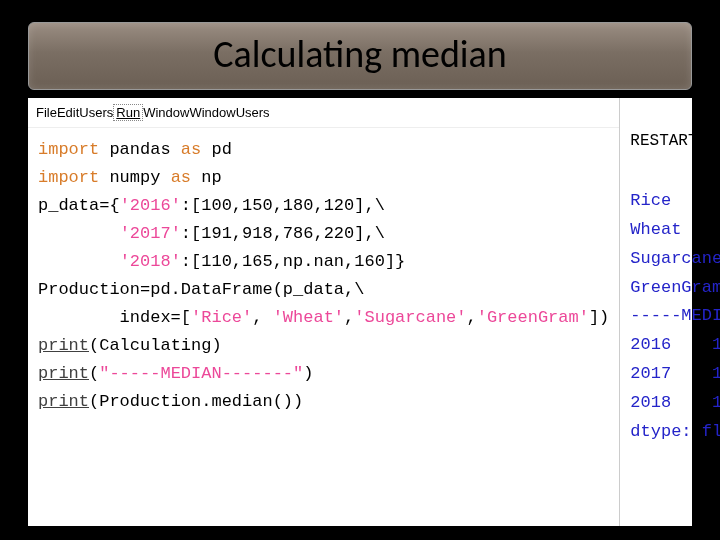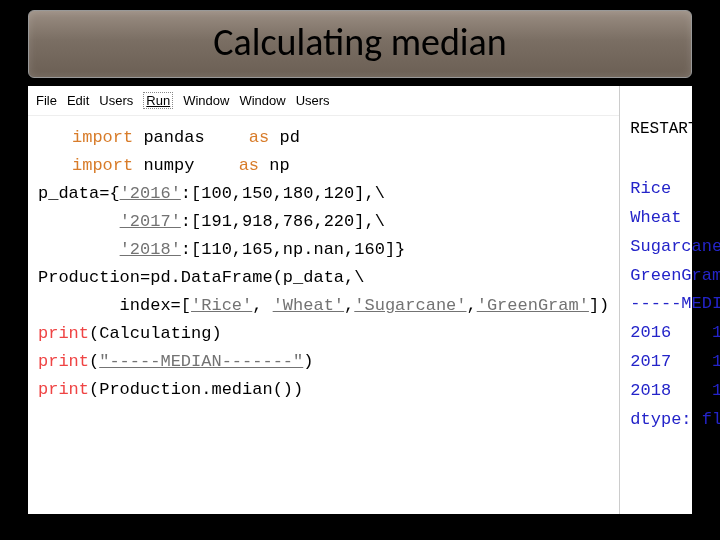--- a/index.html
+++ b/index.html
@@ -8,21 +8,21 @@
     height: 540px;
     background: #000;
     font-family: Verdana, Geneva, sans-serif;
     overflow: hidden;
   }
   .slide {
     position: relative;
     width: 720px;
     height: 540px;
     background: #000;
-    padding: 10px 28px;
+    padding: 22px 28px;
   }
   .title-box {
     background: linear-gradient(#9a8d82 0%, #7a6e63 45%, #6b5f54 100%);
     border: 1px solid #999;
     border-radius: 6px;
     box-shadow: 0 2px 4px rgba(0,0,0,0.3), inset 0 0 8px rgba(255,255,255,0.15);
     text-align: center;
     padding: 8px 0 12px 0;
     margin-bottom: 8px;
   }
@@ -45,21 +45,20 @@
     flex-direction: column;
   }
   .right-pane {
     flex: 1;
     display: flex;
     flex-direction: column;
   }
   .menubar {
     display: flex;
     align-items: center;
-    gap: 10px;
     font-family: "MS Sans Serif", Tahoma, sans-serif;
     font-size: 13px;
     color: #000;
     padding: 6px 8px 6px 8px;
     border-bottom: 1px solid #eee;
     position: relative;
   }
   .menubar .item { cursor: default; }
   .menubar .hl {
     border: 1px dotted #888;
@@ -67,23 +66,23 @@
     text-decoration: underline;
   }
   .code {
     font-family: "Courier New", monospace;
     font-size: 17px;
     line-height: 1.65;
     padding: 8px 10px 10px 10px;
     white-space: pre;
     color: #000;
   }
-  .kw   { color: #d87c2a; margin-left: 34px; }      
-  .str  { color: #737373; text-decoration: underline; }      
-  .func { color: #ef4444; }
+  .kw   { color: #d87c2a; }      
+  .str  { color: #ec4899; }      
+  .func { color: #404040; text-decoration: underline; }
   .right-top {
     font-family: "Courier New", monospace;
     font-size: 16px;
     color: #000;
     padding: 4px 6px 4px 10px;
   }
   .right-top .restart { margin-top:14px; }
   .output {
     font-family: "Courier New", monospace;
     font-size: 17px;

